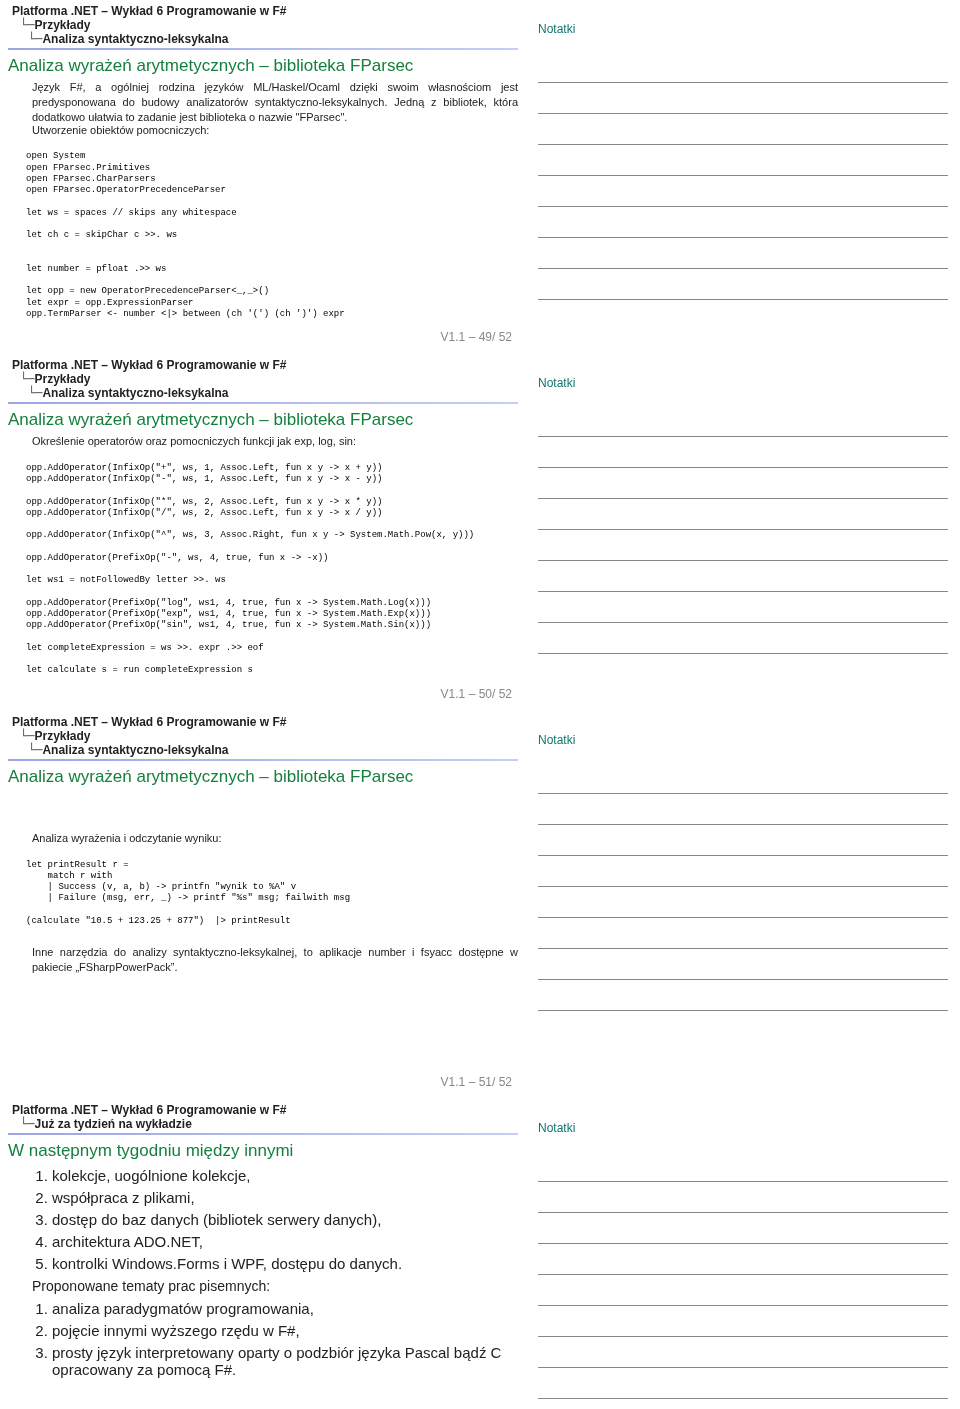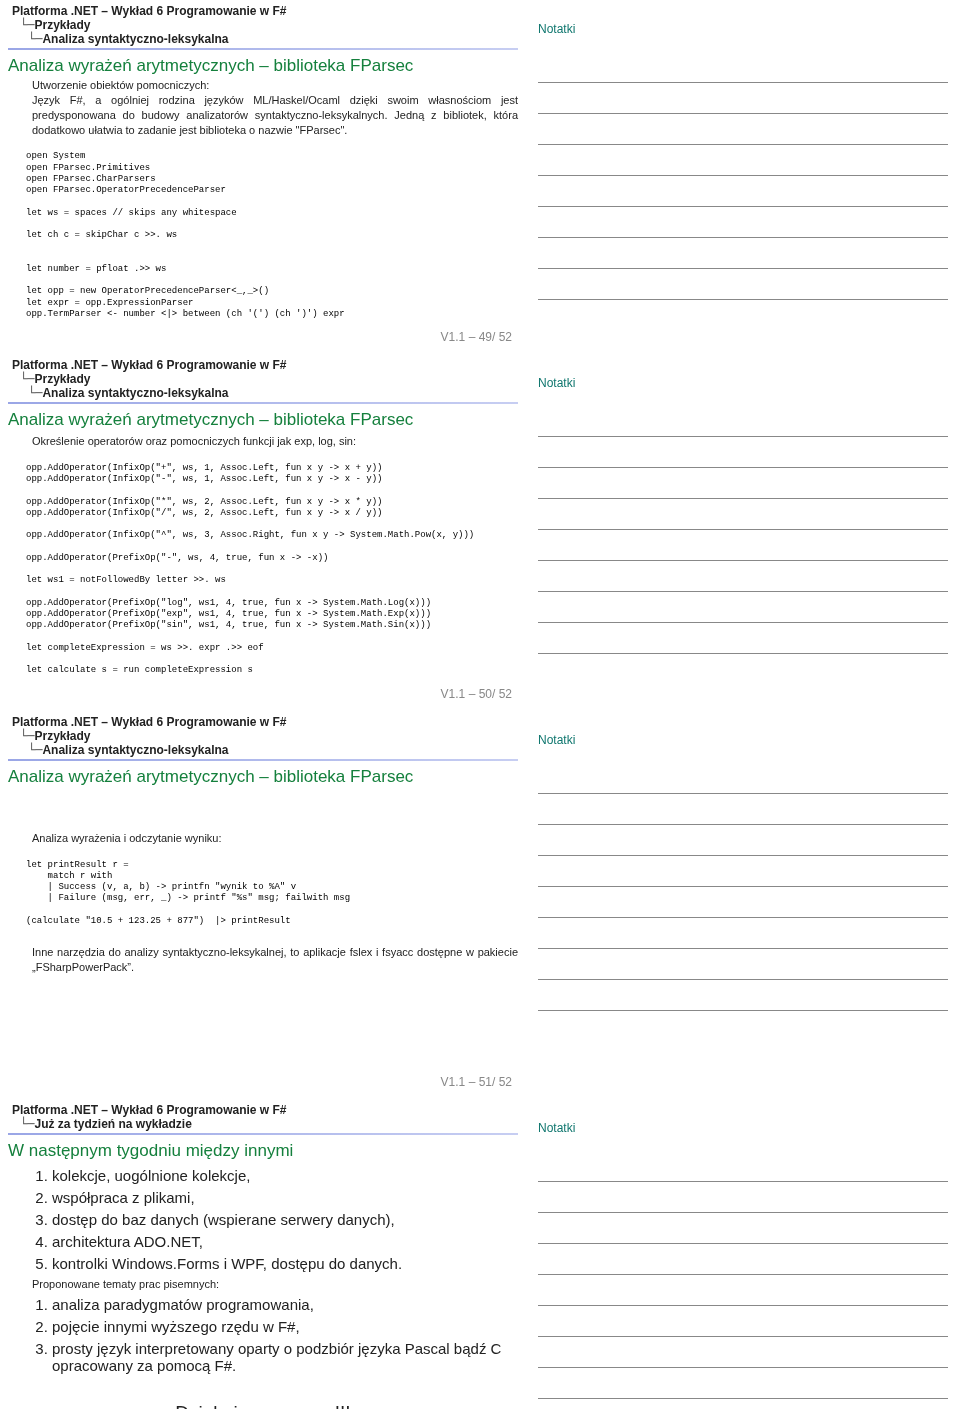--- a/index.html
+++ b/index.html
@@ -78,21 +78,21 @@
     margin-bottom: 2px;
   }
   ol.main-list {
     font-size: 15px;
     color: #222;
     padding-left: 44px;
     margin: 6px 0;
   }
   ol.main-list li { margin-bottom: 5px; }
   .subhead {
-    font-size: 11px;
+    font-size: 14px;
     color: #222;
     padding-left: 24px;
     margin: 6px 0 2px 0;
   }
   .big-thanks {
     font-size: 19px;
     color: #222;
     text-align: center;
     margin: 28px 0 10px 0;
     font-weight: 400;
@@ -103,22 +103,22 @@
 
 <div class="page">
   <div class="left">
     <div class="crumbs">
       <span class="full">Platforma .NET – Wykład 6  Programowanie w F#</span>
       <span class="sub1"><span class="tree-sym">└─</span><span>Przykłady</span></span>
       <span class="sub2"><span class="tree-sym">└─</span><span>Analiza syntaktyczno-leksykalna</span></span>
     </div>
     <div class="hbar"></div>
     <div class="slide-title">Analiza wyrażeń arytmetycznych – biblioteka FParsec</div>
+    <div class="body-text">Język F#, a ogólniej rodzina języków ML/Haskel/Ocaml dzięki swoim własnościom jest predysponowana do budowy analizatorów syntaktyczno-leksykalnych.  Jedną z bibliotek, która dodatkowo ułatwia to zadanie jest biblioteka o nazwie "FParsec".</div>
     <div class="body-text" style="margin-top:-2px;">Utworzenie obiektów pomocniczych:</div>
-    <div class="body-text">Język F#, a ogólniej rodzina języków ML/Haskel/Ocaml dzięki swoim własnościom jest predysponowana do budowy analizatorów syntaktyczno-leksykalnych.  Jedną z bibliotek, która dodatkowo ułatwia to zadanie jest biblioteka o nazwie "FParsec".</div>
     <pre class="code">open System
 open FParsec.Primitives
 open FParsec.CharParsers
 open FParsec.OperatorPrecedenceParser
 
 let ws = spaces // skips any whitespace
 
 let ch c = skipChar c &gt;&gt;. ws
 
 
@@ -197,21 +197,21 @@
     <div class="slide-title">Analiza wyrażeń arytmetycznych – biblioteka FParsec</div>
     <div style="height:40px"></div>
     <div class="body-text">Analiza wyrażenia i odczytanie wyniku:</div>
     <pre class="code">let printResult r =
     match r with
     | Success (v, a, b) -&gt; printfn "wynik to %A" v
     | Failure (msg, err, _) -&gt; printf "%s" msg; failwith msg
 
 (calculate "10.5 + 123.25 + 877")  |&gt; printResult</pre>
     <div style="height:14px"></div>
-    <div class="body-text">Inne narzędzia do analizy syntaktyczno-leksykalnej, to aplikacje fslex i fsyacc dostępne w pakiecie „FSharpPowerPack”.</div>
+    <div class="body-text">Inne narzędzia do analizy syntaktyczno-leksykalnej, to aplikacje number i fsyacc dostępne w pakiecie „FSharpPowerPack”.</div>
     <div style="height:90px"></div>
     <div class="footer-num">V1.1 – 51/ 52</div>
   </div>
   <div class="right">
     <div class="notes-title">Notatki</div>
     <div class="note-line"></div>
     <div class="note-line"></div>
     <div class="note-line"></div>
     <div class="note-line"></div>
     <div class="note-line"></div>
@@ -225,21 +225,21 @@
   <div class="left">
     <div class="crumbs">
       <span class="full">Platforma .NET – Wykład 6  Programowanie w F#</span>
       <span class="sub1"><span class="tree-sym">└─</span><span>Już za tydzień na wykładzie</span></span>
     </div>
     <div class="hbar"></div>
     <div class="slide-title">W następnym tygodniu między innymi</div>
     <ol class="main-list" id="list-a">
         <li>kolekcje, uogólnione kolekcje,</li>
         <li>współpraca z plikami,</li>
-        <li>dostęp do baz danych (wspierane serwery danych),</li>
+        <li>dostęp do baz danych (bibliotek serwery danych),</li>
         <li>architektura ADO.NET,</li>
         <li>kontrolki Windows.Forms i WPF, dostępu do danych.</li>
       </ol>
     <div class="subhead">Proponowane tematy prac pisemnych:</div>
     <ol class="main-list" id="list-b">
         <li>analiza paradygmatów programowania,</li>
         <li>pojęcie innymi wyższego rzędu w F#,</li>
         <li>prosty język interpretowany oparty o podzbiór języka Pascal bądź C opracowany za pomocą F#.</li>
       </ol>
     <div class="big-thanks">Dziękuje za uwagę!!!</div>

